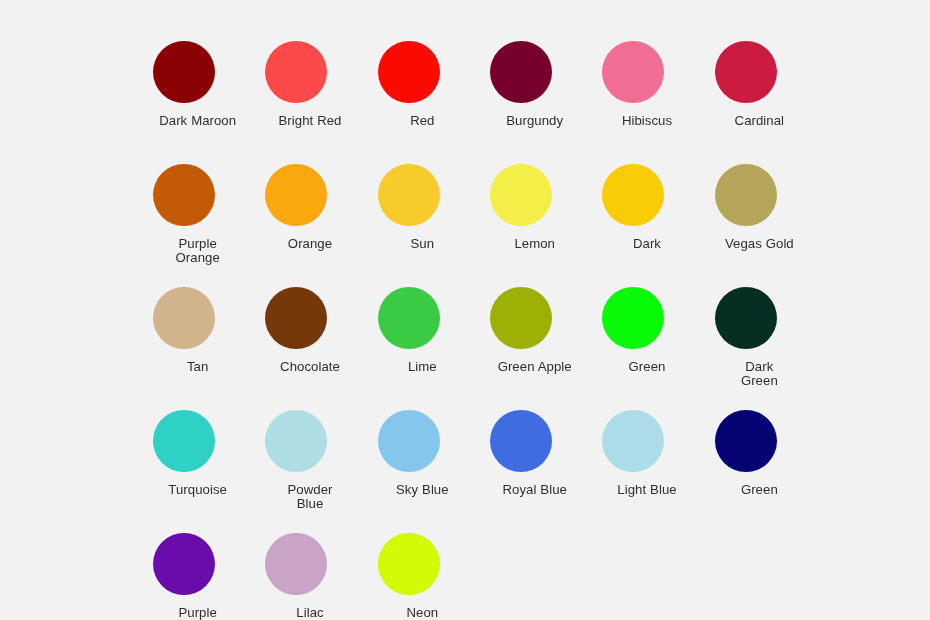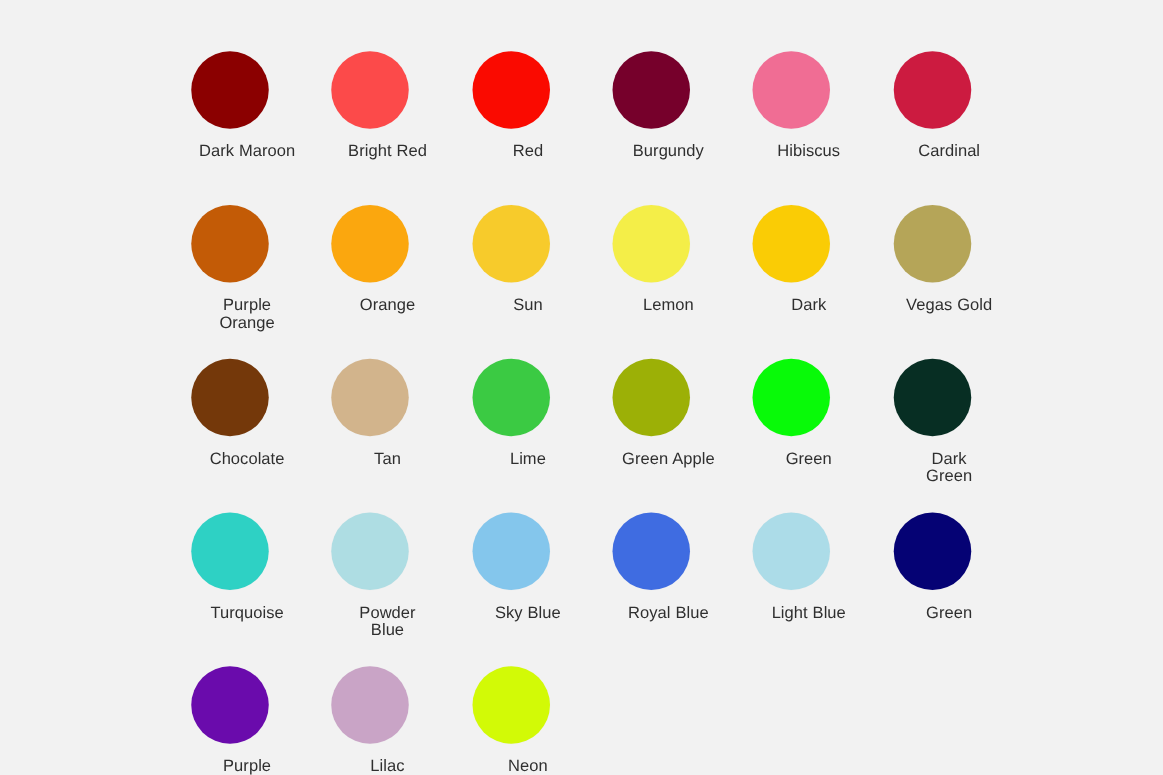--- a/index.html
+++ b/index.html
@@ -129,28 +129,28 @@
       </div>
       <div class="swatch-cell">
         <div class="swatch-dot" style="background-color: rgb(250, 204, 5);"></div>
         <div class="swatch-label"><span class="lb1">Dark</span></div>
       </div>
       <div class="swatch-cell">
         <div class="swatch-dot" style="background-color: rgb(181, 165, 88);"></div>
         <div class="swatch-label"><span class="lb1">Vegas Gold</span></div>
       </div>
       <div class="swatch-cell">
+        <div class="swatch-dot" style="background-color: rgb(210, 180, 140);"></div>
+        <div class="swatch-label"><span class="lb1">Tan</span></div>
+      </div>
+      <div class="swatch-cell">
         <div class="swatch-dot" style="background-color: rgb(116, 56, 10);"></div>
         <div class="swatch-label"><span class="lb1">Chocolate</span></div>
       </div>
       <div class="swatch-cell">
-        <div class="swatch-dot" style="background-color: rgb(210, 180, 140);"></div>
-        <div class="swatch-label"><span class="lb1">Tan</span></div>
-      </div>
-      <div class="swatch-cell">
         <div class="swatch-dot" style="background-color: rgb(59, 202, 67);"></div>
         <div class="swatch-label"><span class="lb1">Lime</span></div>
       </div>
       <div class="swatch-cell">
         <div class="swatch-dot" style="background-color: rgb(156, 176, 6);"></div>
         <div class="swatch-label"><span class="lb1">Green Apple</span></div>
       </div>
       <div class="swatch-cell">
         <div class="swatch-dot" style="background-color: rgb(8, 250, 8);"></div>
         <div class="swatch-label"><span class="lb1">Green</span></div>

